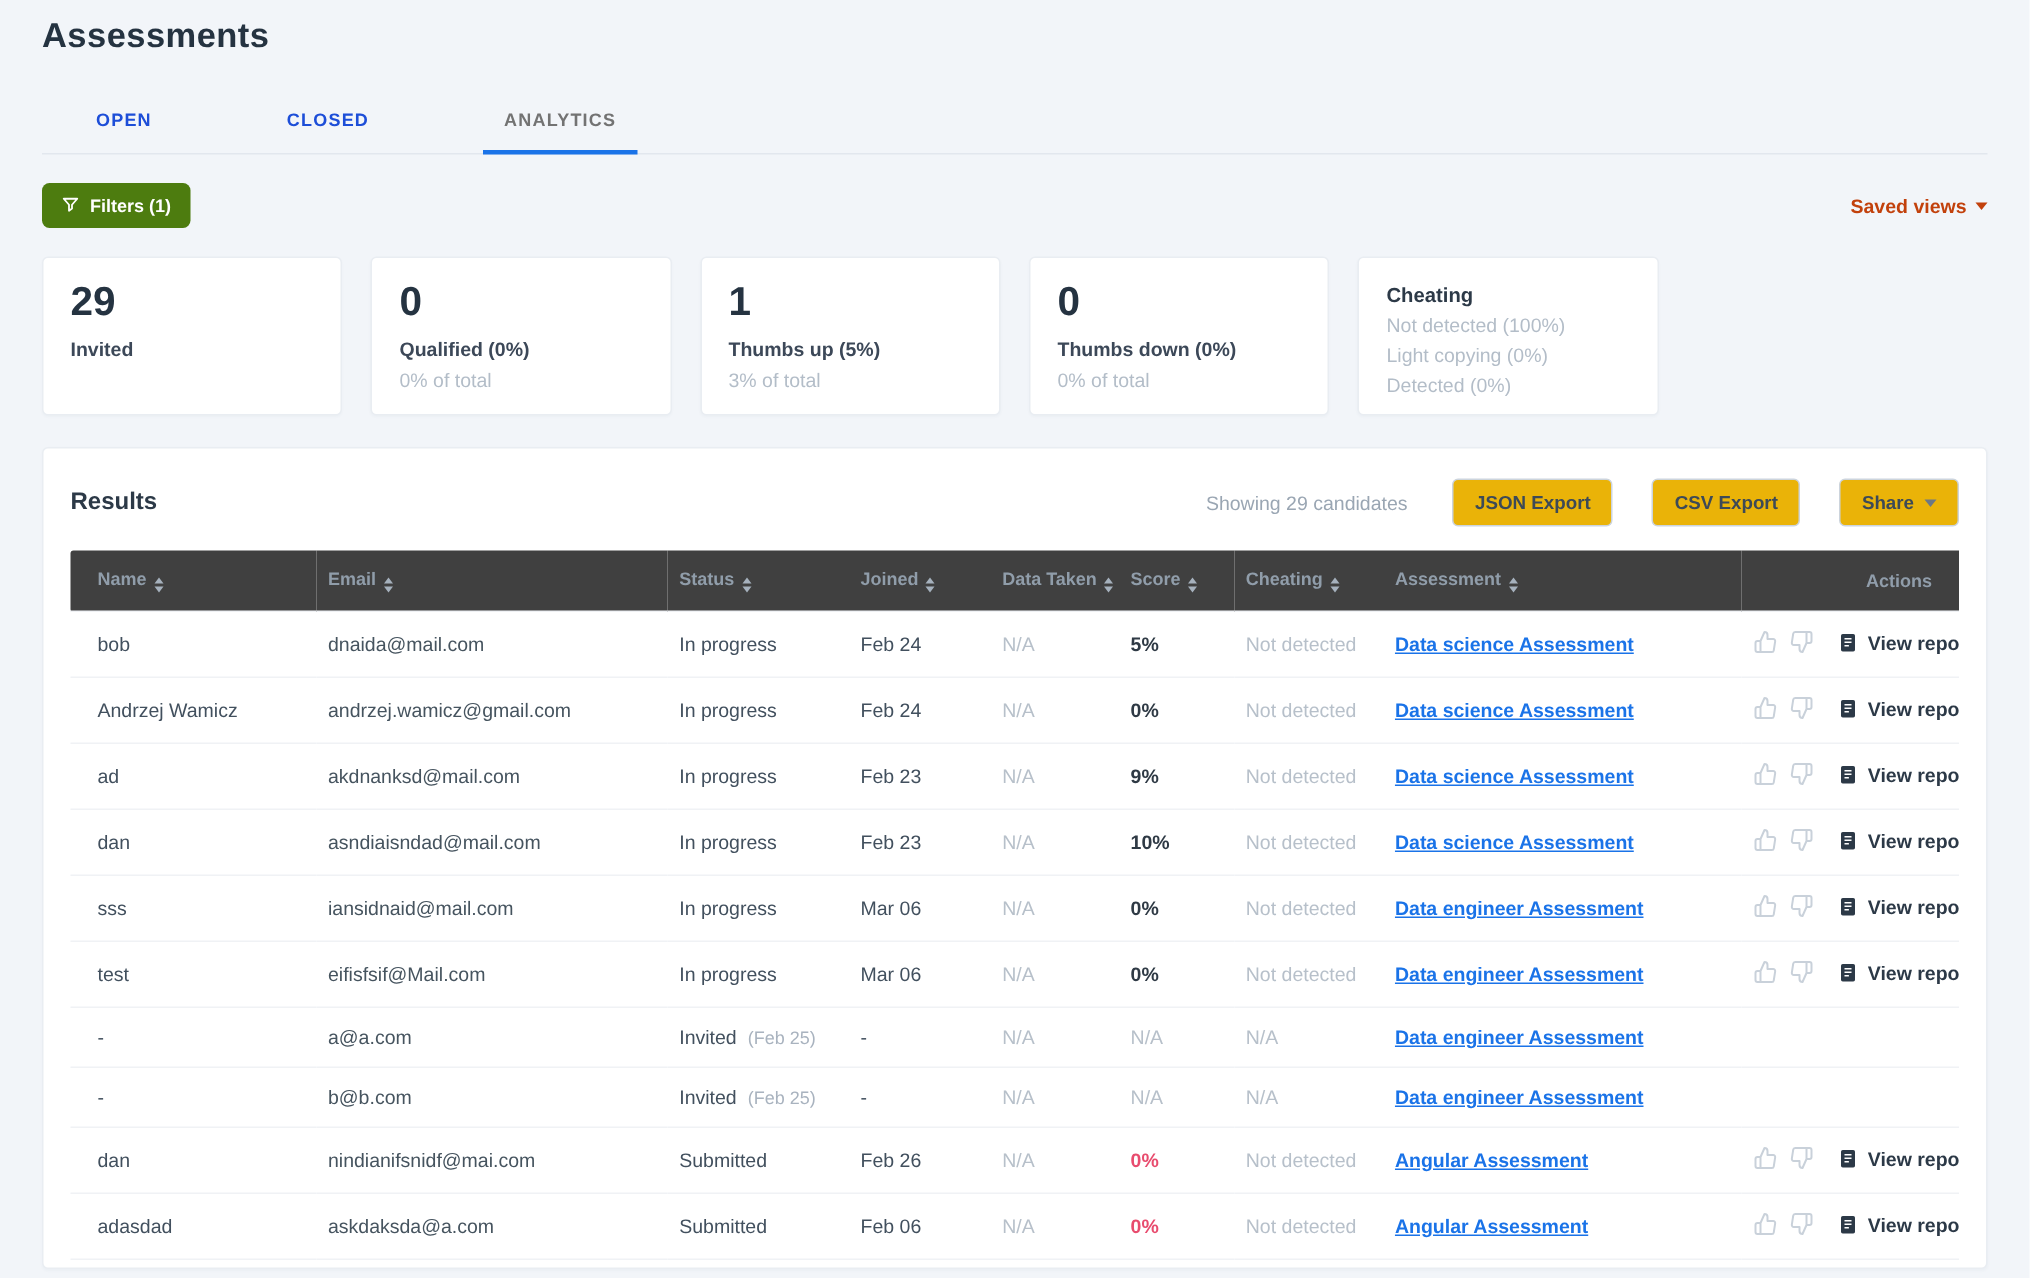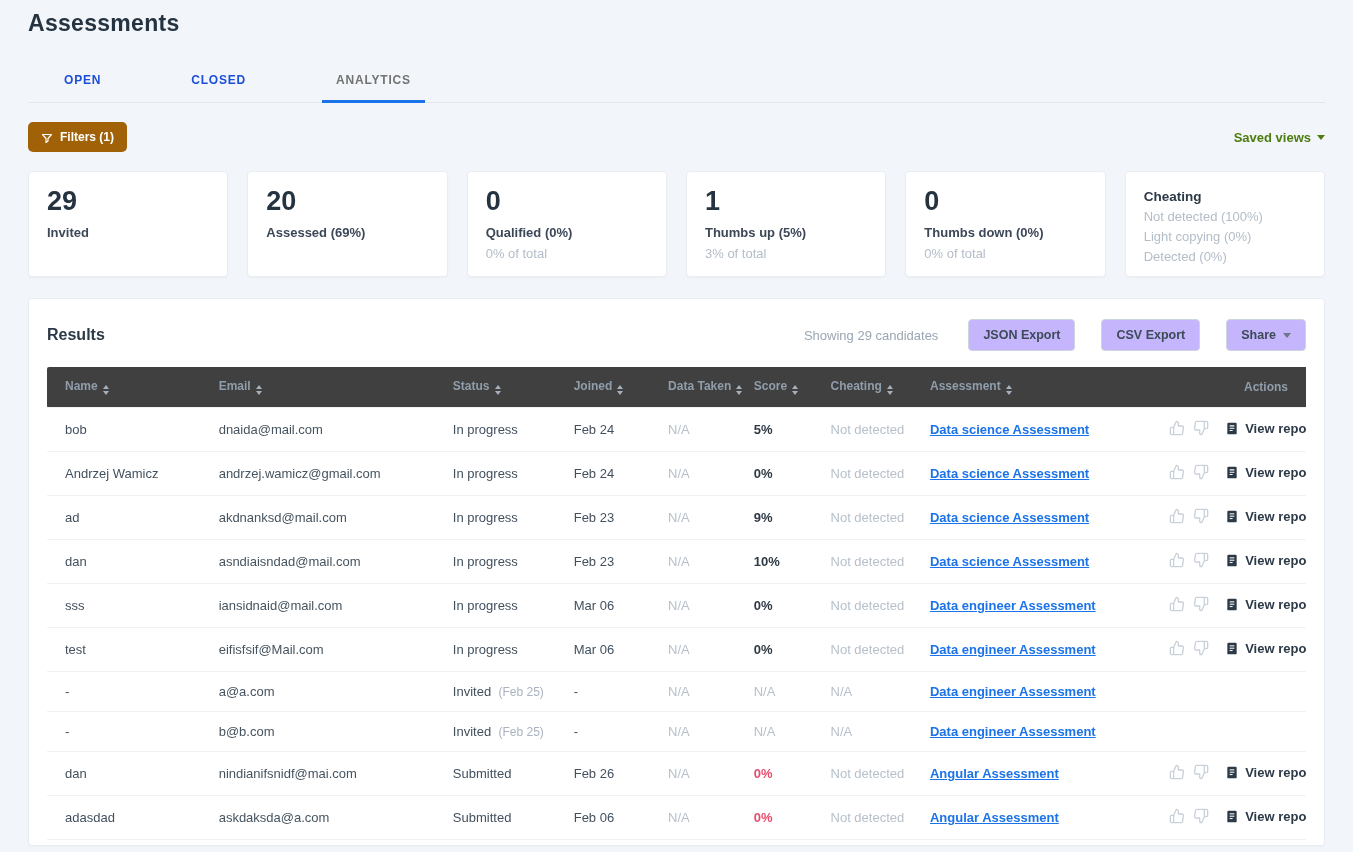--- a/index.html
+++ b/index.html
@@ -19,27 +19,27 @@
   .tab {
     font-size:12px; font-weight:700; letter-spacing:.8px; text-transform:uppercase;
     color:#1d4ed8; padding:10px 14px 13px 14px; margin-right:62px; cursor:pointer;
     border-bottom:3px solid transparent; margin-bottom:-1px;
   }
   .tab.active { color:#737373; border-bottom-color:#1a73e8; }
 
   
   .toolbar { display:flex; justify-content:space-between; align-items:center; margin-top:19px; }
   .filters-btn {
-    display:inline-flex; align-items:flex-end; gap:7px;
-    background:#a16207; color:#fff; border:none; border-radius:5px;
+    display:inline-flex; align-items:flex-start; gap:7px;
+    background:#4d7c0f; color:#fff; border:none; border-radius:5px;
     font-size:12px; font-weight:700; padding:8px 13px; cursor:pointer;
     font-family:inherit;
   }
   .filters-btn svg { width:12px; height:12px; }
-  .saved-views { color:#4d7c0f; font-size:13px; font-weight:600; display:inline-flex; align-items:center; gap:6px; cursor:pointer; }
+  .saved-views { color:#c2410c; font-size:13px; font-weight:600; display:inline-flex; align-items:center; gap:6px; cursor:pointer; }
   .caret { width:0; height:0; border-left:4px solid transparent; border-right:4px solid transparent; border-top:5px solid currentColor; display:inline-block; }
 
   
   .stats { display:grid; grid-template-columns:repeat(6,1fr); gap:19px; margin-top:19px; }
   .stat-card {
     background:#fff; border:1px solid #e9edf2; border-radius:4px;
     padding:15px 18px; height:106px; box-shadow:0 1px 2px rgba(40,60,90,.03);
   }
   .stat-value { font-size:27px; font-weight:800; color:#253341; line-height:1.1; }
   .stat-label { font-size:13px; font-weight:700; color:#3c4858; margin-top:8px; }
@@ -51,21 +51,21 @@
   .results-card {
     background:#fff; border:1px solid #e9edf2; border-radius:4px;
     margin-top:21px; height:548px; overflow:hidden; padding:20px 18px 0 18px;
     box-shadow:0 1px 2px rgba(40,60,90,.03);
   }
   .results-head { display:flex; justify-content:space-between; align-items:center; }
   .results-title { font-size:16px; font-weight:800; color:#2c3947; }
   .results-right { display:flex; align-items:center; gap:26px; }
   .showing { font-size:13px; color:#9aa6b3; margin-right:4px; }
   .outline-btn {
-    background:#c4b5fd; border:1px solid #ccd4dd; border-radius:4px;
+    background:#eab308; border:1px solid #ccd4dd; border-radius:4px;
     font-size:12.5px; font-weight:700; color:#3d4a57; padding:8px 14px;
     display:inline-flex; align-items:center; gap:7px; cursor:pointer; font-family:inherit;
   }
   .outline-btn .caret { border-top-color:#6c7885; }
 
   
   table { width:100%; border-collapse:collapse; table-layout:fixed; margin-top:16px; }
   thead th {
     background:#404040; font-size:12px; font-weight:700; color:#909daa;
     text-align:left; padding:12px 8px; white-space:nowrap;
@@ -123,25 +123,20 @@
       <span>Saved views</span>
       <i class="caret"></i>
     </span>
   </div>
 
   <div class="stats" id="stats">
 
   <div class="stat-card">
     <div class="stat-value">29</div>
     <div class="stat-label">Invited</div>
-
-  </div>
-      <div class="stat-card">
-    <div class="stat-value">20</div>
-    <div class="stat-label">Assessed (69%)</div>
 
   </div>
       <div class="stat-card">
     <div class="stat-value">0</div>
     <div class="stat-label">Qualified (0%)</div>
     <div class="stat-sub">0% of total</div>
   </div>
       <div class="stat-card">
     <div class="stat-value">1</div>
     <div class="stat-label">Thumbs up (5%)</div>

